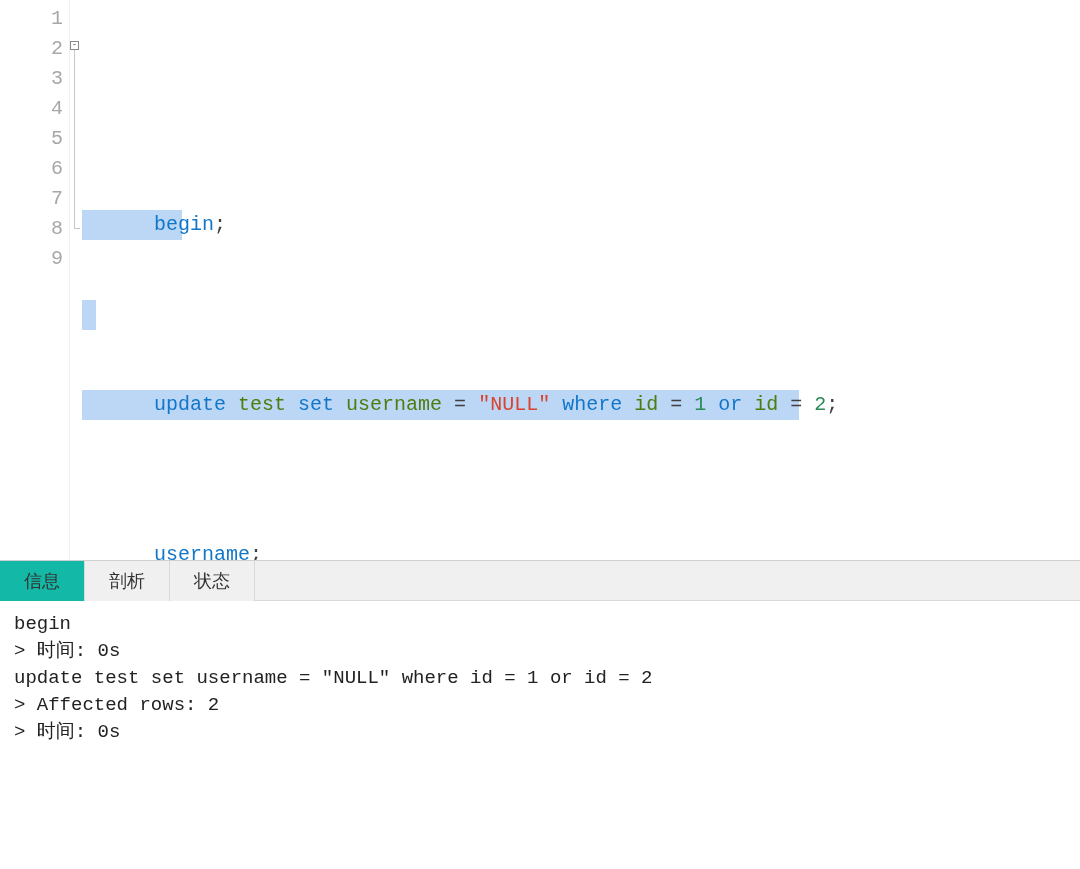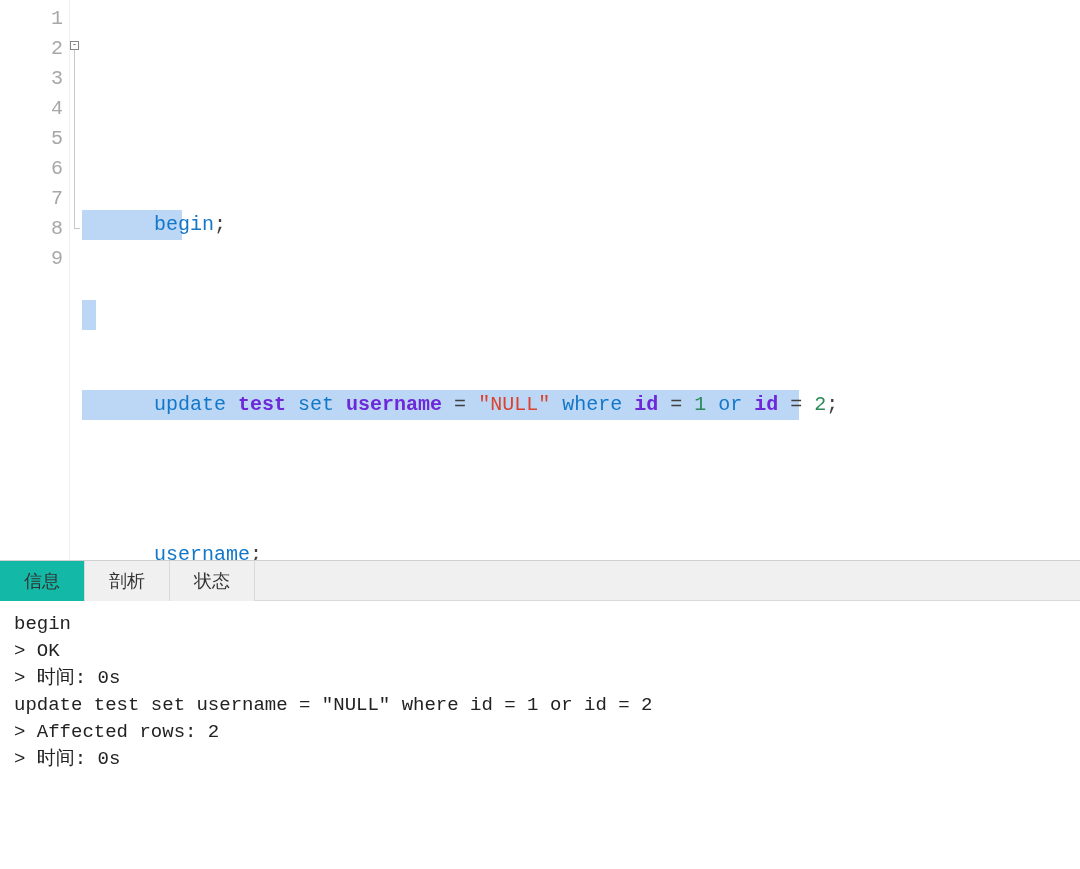--- a/index.html
+++ b/index.html
@@ -78,21 +78,21 @@
       position: relative;
     }
     .selection-bg {
       position: absolute;
       background: #bcd6f5;
       height: 30px;
       z-index: 0;
     }
     .code-text { position: relative; z-index: 1; }
     .kw { color: #1277c9; }
-    .ident { color: #6d28d9; font-weight: bold; }
+    .ident { color: #4d7c0f; }
     .punct { color: #404040; }
     .str { color: #d94330; }
     .num { color: #2b8a57; }
     .plain { color: #404040; }
     .results-pane {
       height: 309px;
       display: flex;
       flex-direction: column;
       border-top: 1px solid #d0d0d0;
       background: #ffffff;
@@ -181,14 +181,14 @@
         <span>信息</span>
       </div>
     <div class="tab">
         <span>剖析</span>
       </div>
     <div class="tab">
         <span>状态</span>
       </div>
     <div class="tab-bar-border"></div>
   </div>
-  <div class="output-area"><div>begin</div><div>&gt; OK</div><div>&gt; 时间: 0s</div><div></div><div></div><div>update test set username = "NULL" where id = 1 or id = 2</div><div>&gt; Affected rows: 2</div><div>&gt; 时间: 0s</div></div>
+  <div class="output-area"><div>begin</div><div>&gt; 时间: 0s</div><div></div><div></div><div>update test set username = "NULL" where id = 1 or id = 2</div><div>&gt; Affected rows: 2</div><div>&gt; 时间: 0s</div></div>
 </div>
 
 </body></html>

